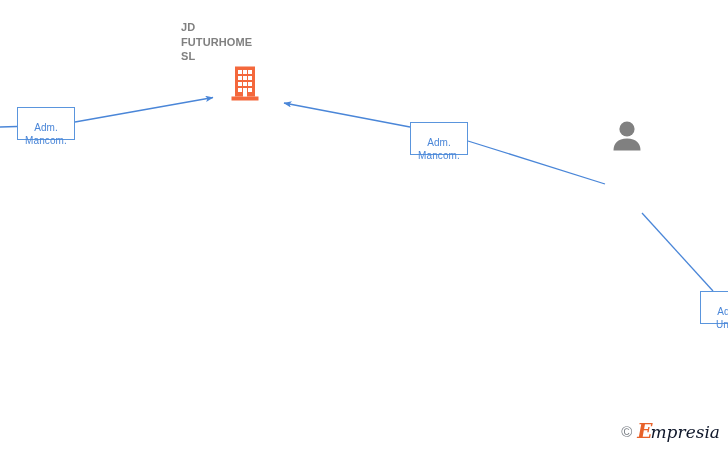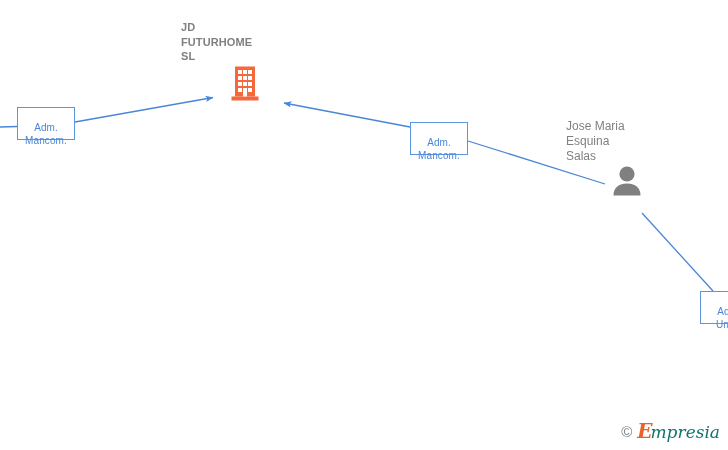--- a/index.html
+++ b/index.html
@@ -114,21 +114,21 @@
   #watermark .wm-e {
     color: #e8622a;
     font-family: "DejaVu Serif", serif;
     font-style: italic;
     font-size: 20px;
     line-height: 20px;
     font-weight: bold;
     margin-right: -2px;
   }
   #watermark .wm-text {
-    color: #0f766e;
+    color: #0f172a;
     font-family: "DejaVu Serif", serif;
     font-style: italic;
     font-size: 17px;
     line-height: 19px;
   }
 </style>
 </head>
 <body>
 
 <div id="canvas">
@@ -169,23 +169,20 @@
       <rect x="13" y="17" width="4" height="4" fill="#ffffff"></rect>
       <rect x="18" y="17" width="4" height="4" fill="#ffffff"></rect>
       <rect x="8" y="23" width="4" height="4" fill="#ffffff"></rect>
       <rect x="18" y="23" width="4" height="4" fill="#ffffff"></rect>
 
       <rect x="13" y="23" width="4" height="8.5" fill="#ffffff"></rect>
     </svg>
   </div>
 
   <div class="node" id="node-person">
-    <div class="node-label-person">Jose Maria
-Esquina
-Salas</div>
     <svg class="node-icon" width="34" height="32" viewBox="0 0 34 32">
       <circle cx="17" cy="9" r="7.6" fill="#808080"></circle>
       <path d="M17 18.5 C 7.5 18.5 3.5 23.5 3.5 30.5 L 30.5 30.5 C 30.5 23.5 26.5 18.5 17 18.5 Z" fill="#808080"></path>
     </svg>
   </div>
 
   <div class="edge-label" id="edge-label-1">Adm.
 Mancom.</div>
 
   <div class="edge-label" id="edge-label-2">Adm.

